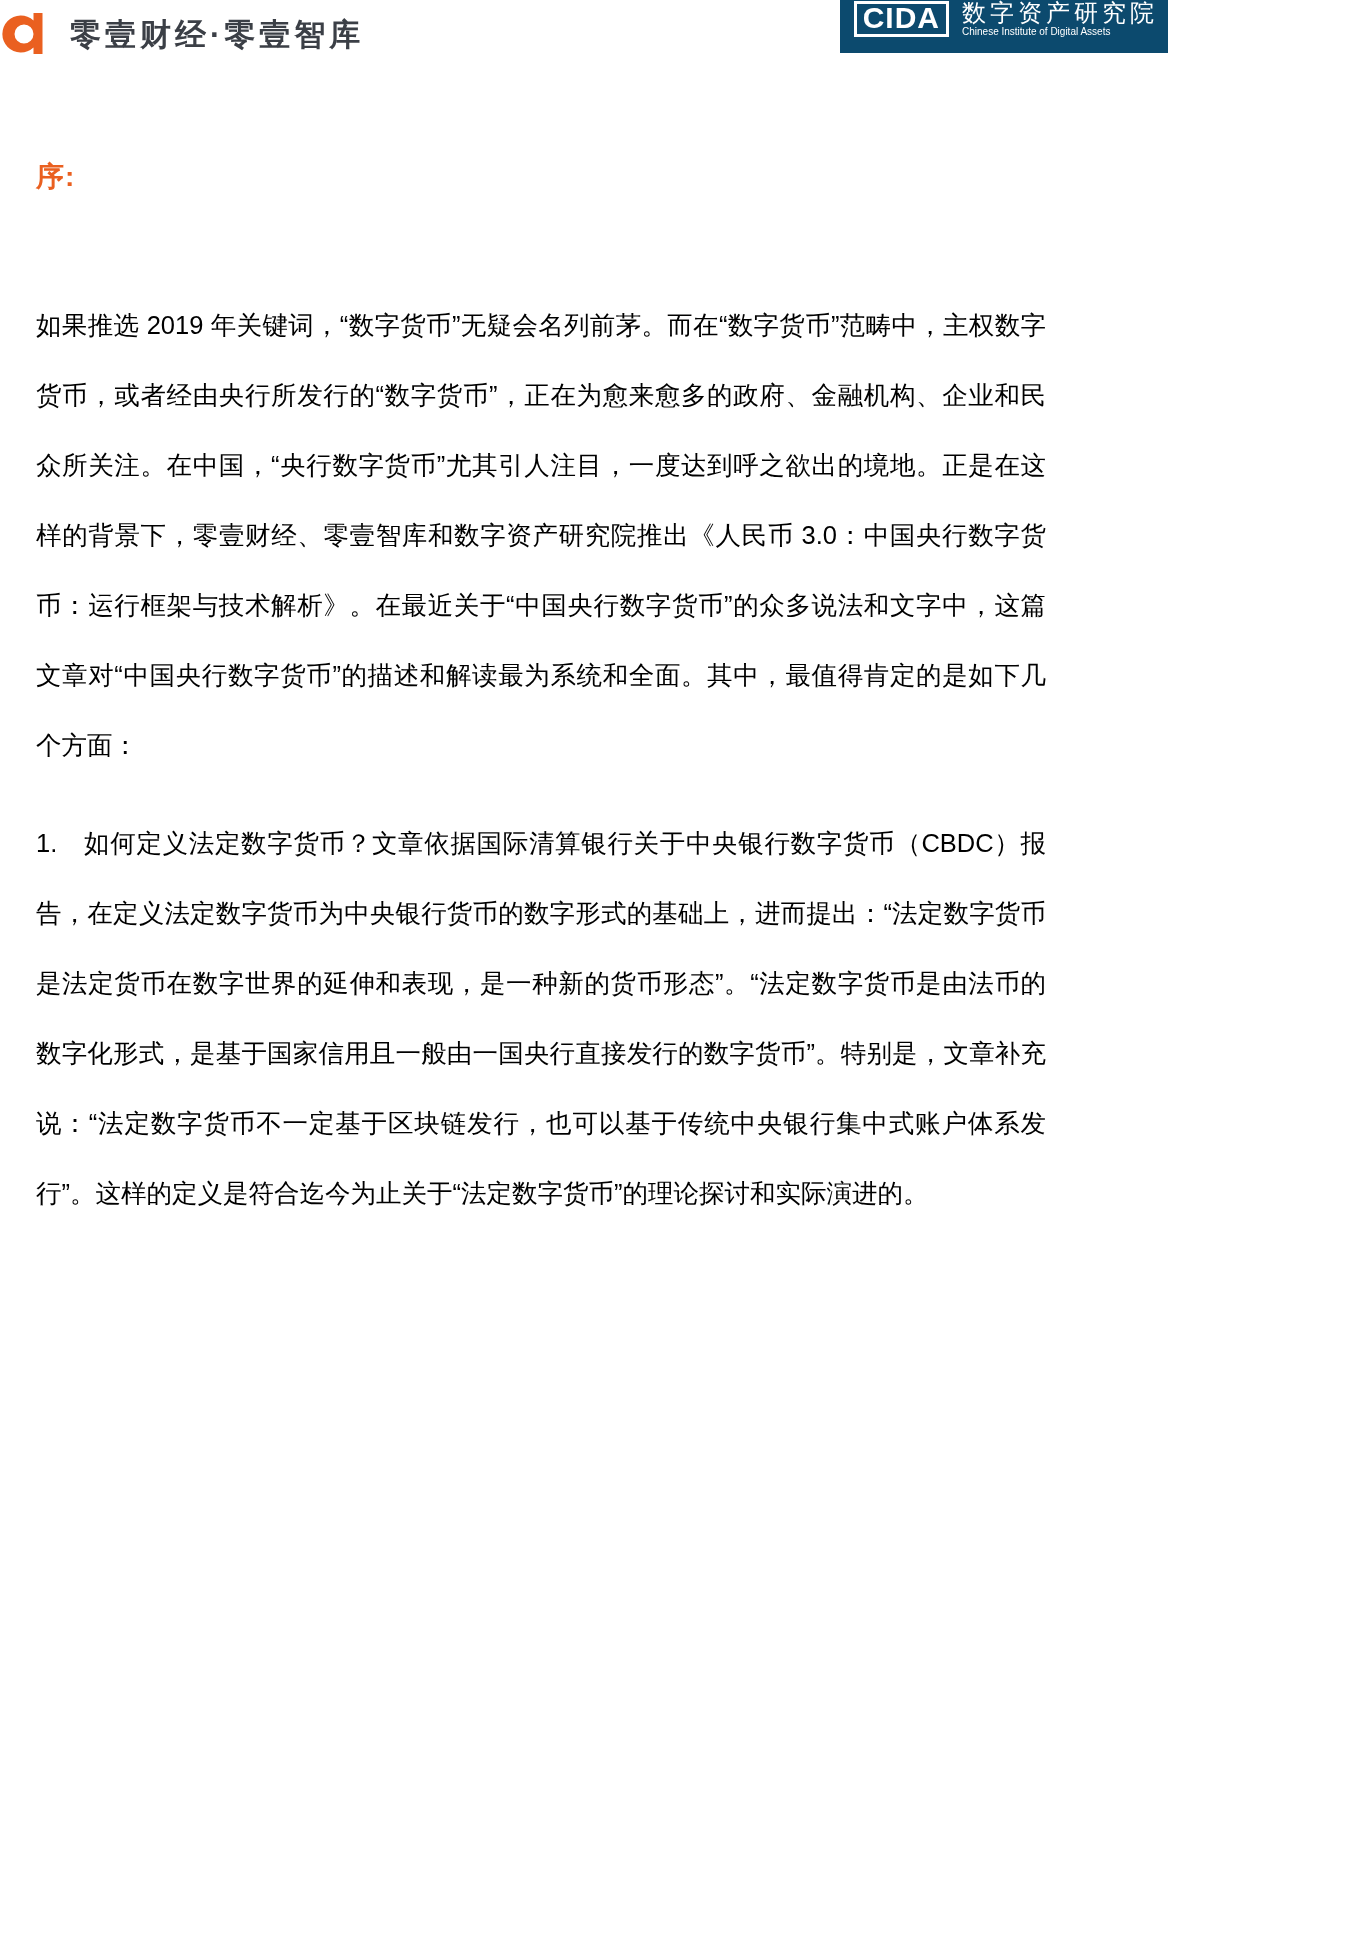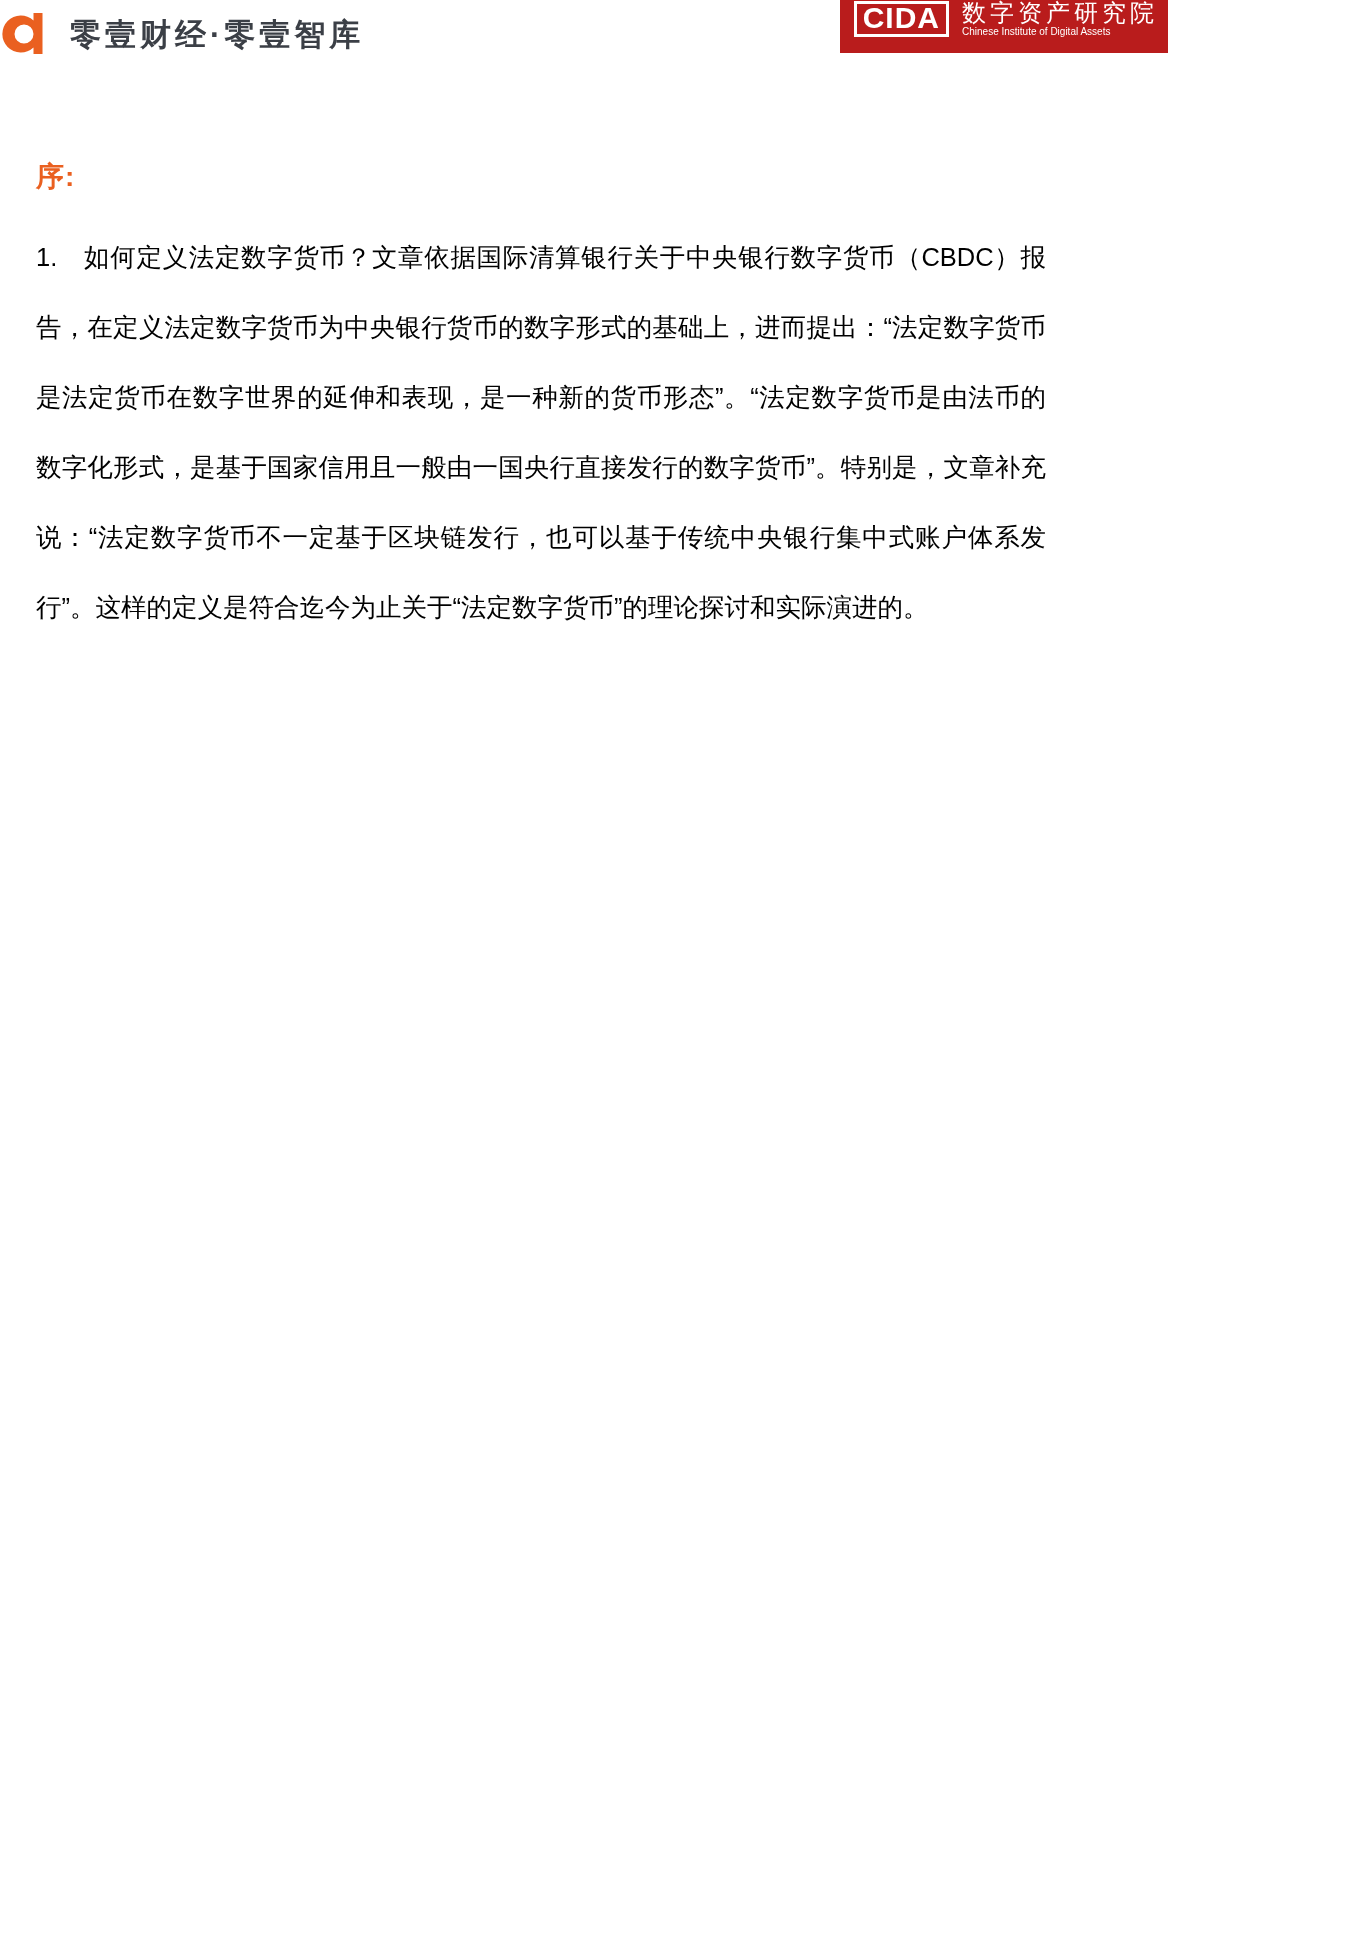--- a/index.html
+++ b/index.html
@@ -46,21 +46,21 @@
     letter-spacing: 4px;
     white-space: nowrap;
     line-height: 1;
   }
 
   .brand-right {
     position: absolute;
     right: 0px;
     top: 0px;
     height: 53px;
-    background: #b91c1c;
+    background: #0c4a6e;
     display: flex;
     align-items: center;
     padding: 0 10px 16px 14px;
     box-sizing: border-box;
   }
   .cida-box {
     border: 3px solid #ffffff;
     padding: 1px 6px 2px 6px;
     margin-right: 13px;
     display: flex;
@@ -149,17 +149,18 @@
       <span class="cida-en">Chinese Institute of Digital Assets</span>
     </span>
   </div>
 
 </div>
 
 <div class="doc-body">
 
   <h1 class="section-heading">序:</h1>
 
+  <p class="doc-paragraph para-gap-large">如果推选 2019 年关键词，“数字货币”无疑会名列前茅。而在“数字货币”范畴中，主权数字货币，或者经由央行所发行的“数字货币”，正在为愈来愈多的政府、金融机构、企业和民众所关注。在中国，“央行数字货币”尤其引人注目，一度达到呼之欲出的境地。正是在这样的背景下，零壹财经、零壹智库和数字资产研究院推出《人民币 3.0：中国央行数字货币：运行框架与技术解析》。在最近关于“中国央行数字货币”的众多说法和文字中，这篇文章对“中国央行数字货币”的描述和解读最为系统和全面。其中，最值得肯定的是如下几个方面：</p>
 
   <p class="doc-paragraph para-gap">1.　如何定义法定数字货币？文章依据国际清算银行关于中央银行数字货币（CBDC）报告，在定义法定数字货币为中央银行货币的数字形式的基础上，进而提出：“法定数字货币是法定货币在数字世界的延伸和表现，是一种新的货币形态”。“法定数字货币是由法币的数字化形式，是基于国家信用且一般由一国央行直接发行的数字货币”。特别是，文章补充说：“法定数字货币不一定基于区块链发行，也可以基于传统中央银行集中式账户体系发行”。这样的定义是符合迄今为止关于“法定数字货币”的理论探讨和实际演进的。</p>
 
 
 </div>
 
 </body></html>

